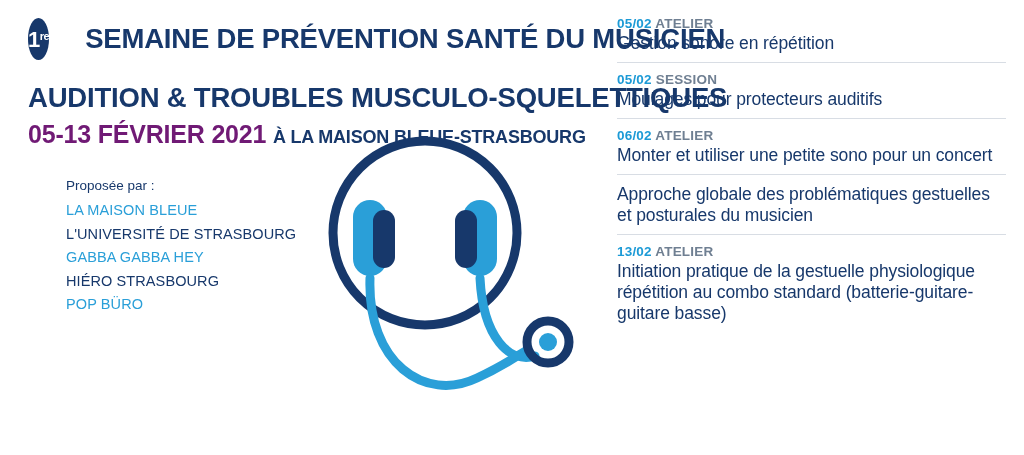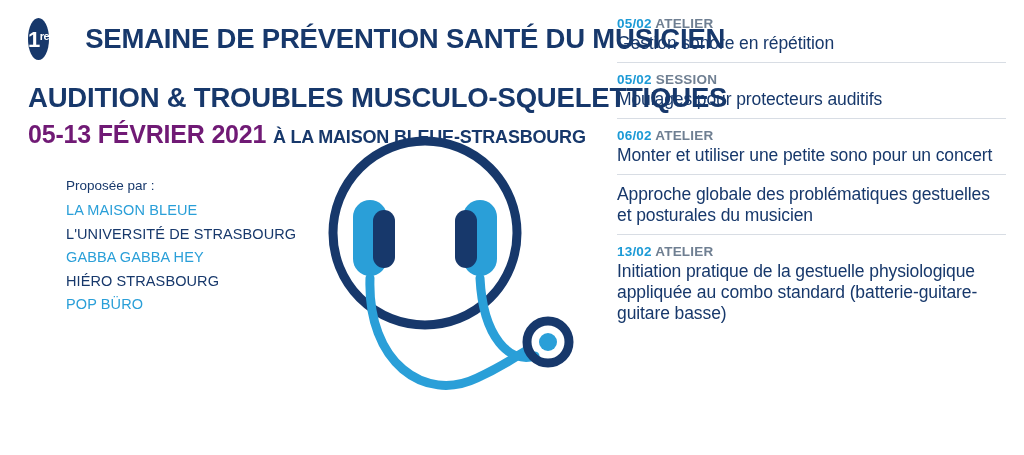--- a/index.html
+++ b/index.html
@@ -231,19 +231,19 @@
 
       <li class="event">
         <div class="event-title">Approche globale des problématiques gestuelles et posturales du musicien</div>
       </li>
 
       <li class="event">
         <div class="event-meta">
           <span class="date">13/02</span>
           <span class="type">ATELIER</span>
         </div>
-        <div class="event-title">Initiation pratique de la gestuelle physiologique appliquée au combo standard (batterie-guitare-guitare basse)</div>
+        <div class="event-title">Initiation pratique de la gestuelle physiologique répétition au combo standard (batterie-guitare-guitare basse)</div>
       </li>
 
     </ul>
   </div>
 
 </div>
 
 </body></html>

